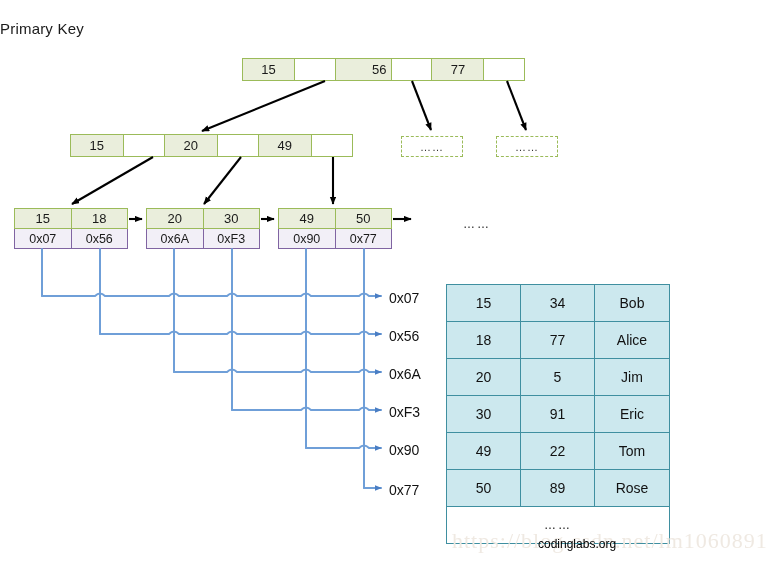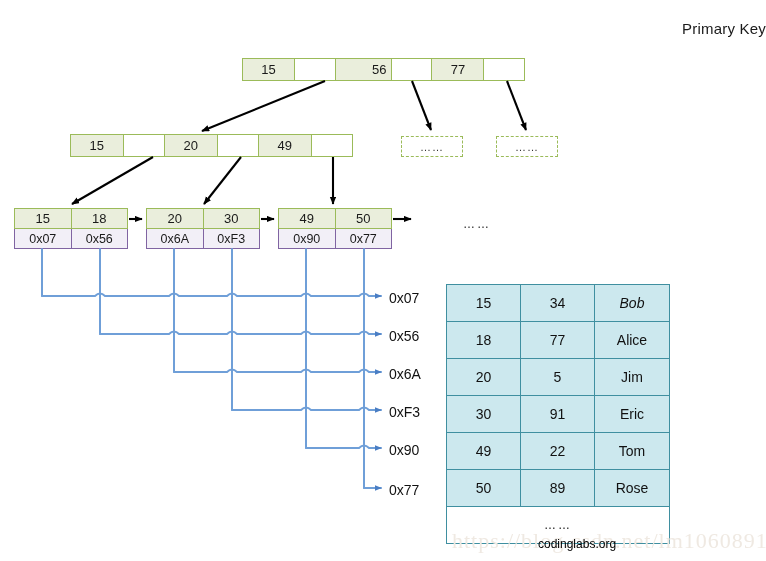--- a/index.html
+++ b/index.html
@@ -10,21 +10,21 @@
     position:relative;
     overflow:hidden;
     color:#1a1a1a;
   }
   #stage{position:absolute;left:0;top:0;width:766px;height:561px;}
 
   
   .title{
     position:absolute;
     left:0;top:20px;width:766px;
-    text-align:right;
+    text-align:left;
     font-size:15px;
     letter-spacing:.2px;
   }
 
   
   .node{
     position:absolute;
     display:flex;
     border:1.5px solid #9bbb59;
     box-sizing:border-box;
@@ -236,21 +236,21 @@
   <div class="addr" style="left:389px;top:482px;">0x77</div>
 
   <div class="dots-mark" style="left:463px;top:217px;">……</div>
 
 
   <table class="dtable" style="left:446px;top:284px;width:220px;">
     <tbody>
       <tr>
         <td style="width:73px;">15</td>
         <td style="width:73px;margin-top:20px;">34</td>
-        <td style="width:74px;font-style:italic;">Bob</td>
+        <td style="width:74px;">Bob</td>
       </tr>
       <tr>
         <td>18</td>
         <td>77</td>
         <td>Alice</td>
       </tr>
       <tr>
         <td>20</td>
         <td>5</td>
         <td>Jim</td>

